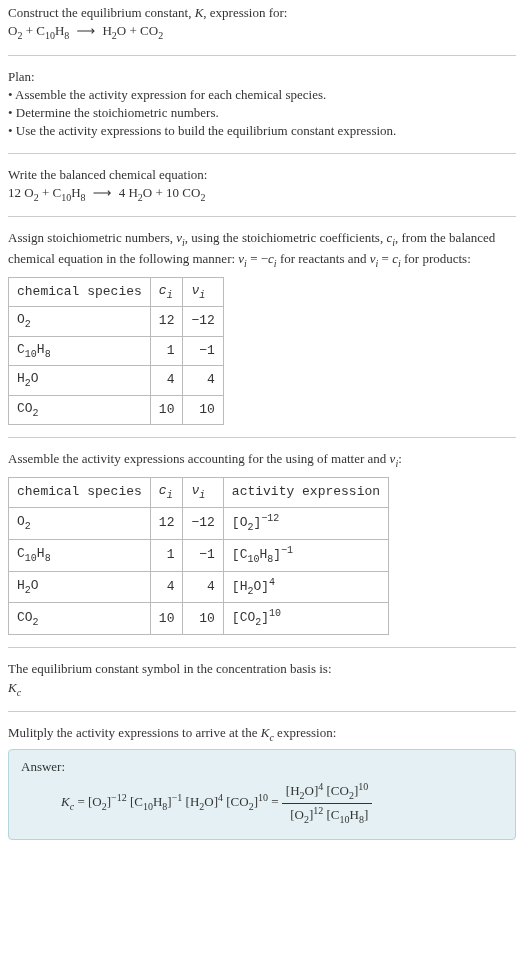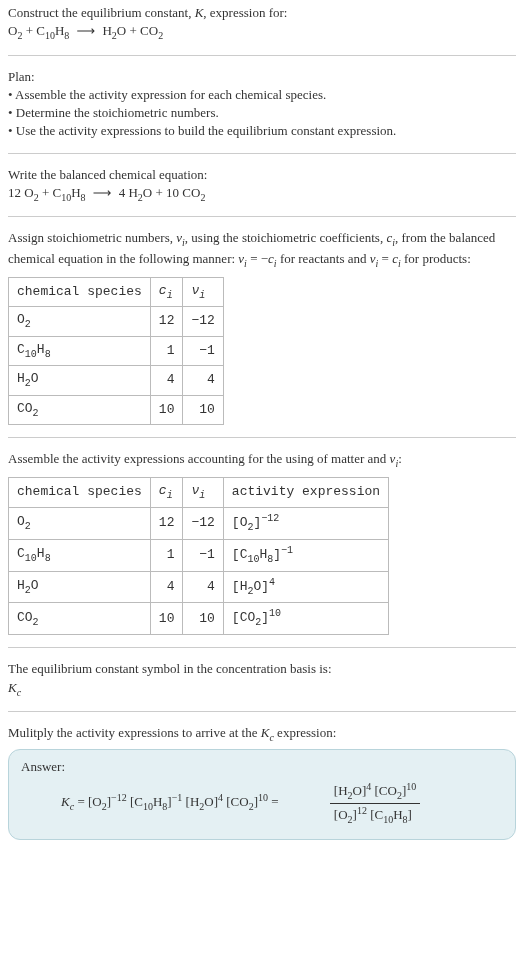--- a/index.html
+++ b/index.html
@@ -29,29 +29,28 @@
     border: 1px solid #bbb;
     padding: 4px 8px;
     font-weight: normal;
     text-align: left;
     font-family: Liberation Mono, monospace;
   }
   table.data td.num { text-align: right; }
   .answer-box {
     background: #e4f0f3;
     border: 1px solid #b8d4db;
-    border-radius: 12px;
+    border-radius: 4px;
     padding: 8px 12px 12px 12px;
     margin-top: 4px;
   }
   .frac {
     display: inline-block;
     vertical-align: middle;
-    text-align: left;
-    margin-left: 48px;
+    text-align: right;
   }
   .frac .num {
     display: block;
     border-bottom: 1px solid #333;
     padding: 0 4px;
   }
   .frac .den {
     display: block;
     padding: 0 4px;
   }

